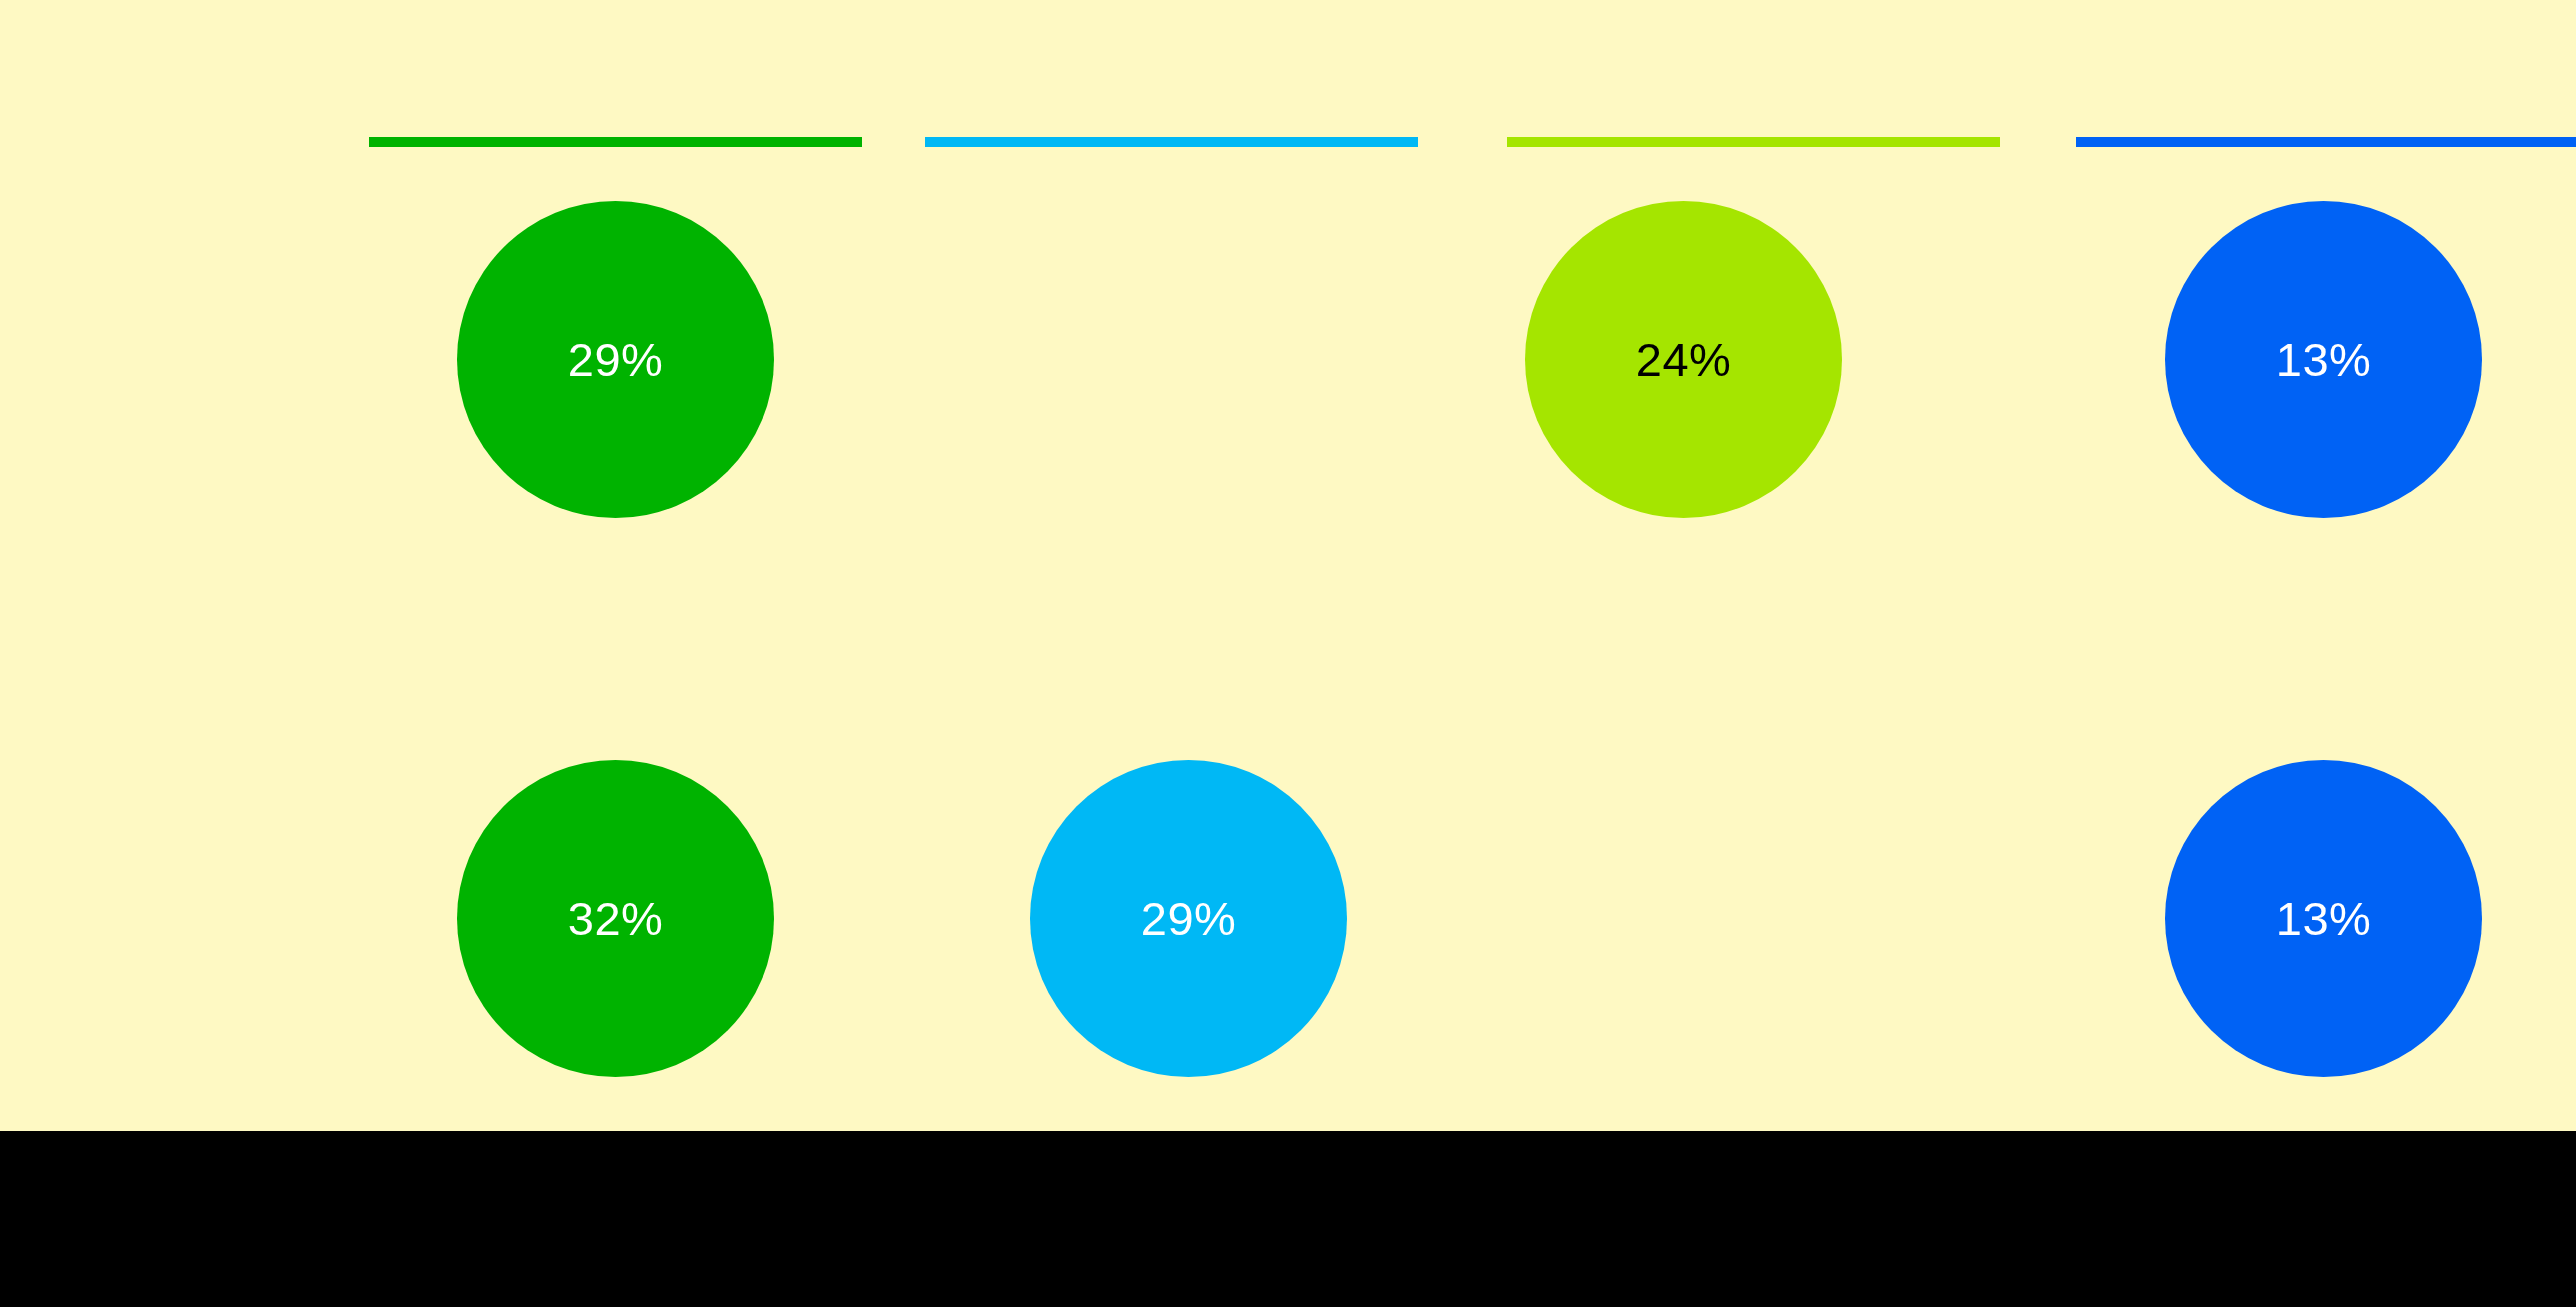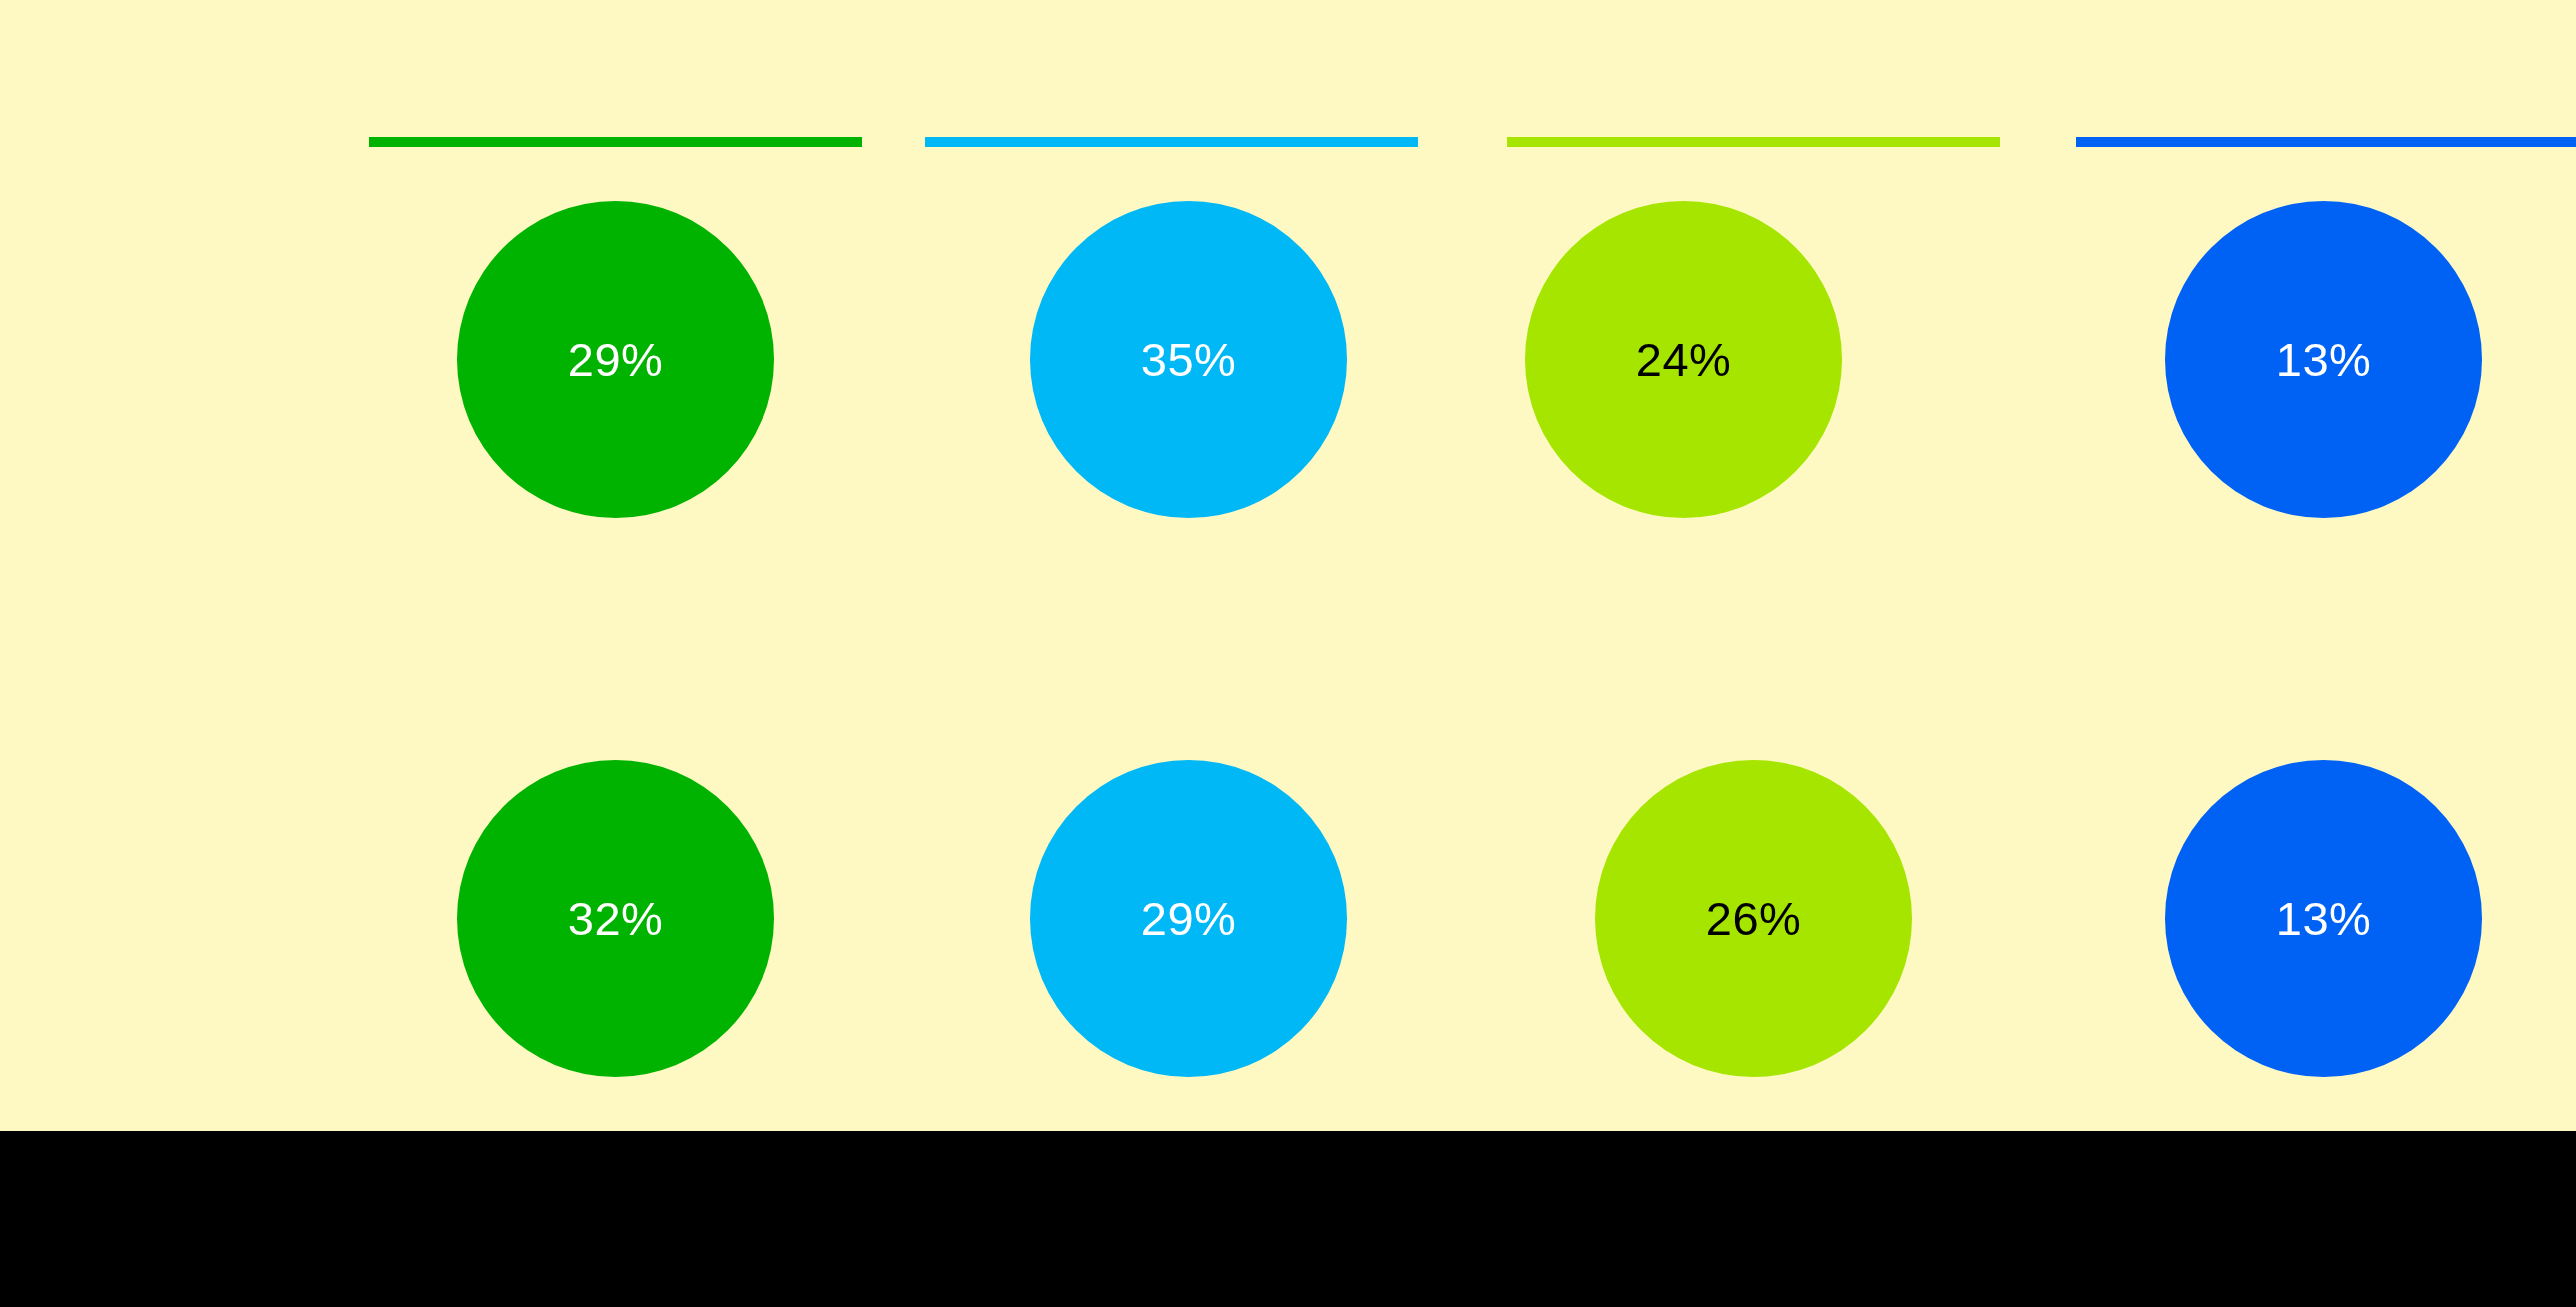--- a/index.html
+++ b/index.html
@@ -59,37 +59,31 @@
   <div class="row-group" id="accent-bar-layer">
       <div class="accent-bar" style="left: 369px; width: 493px; background: rgb(0, 179, 0);"></div>
       <div class="accent-bar" style="left: 925px; width: 493px; background: rgb(0, 184, 245);"></div>
       <div class="accent-bar" style="left: 1507px; width: 493px; background: rgb(165, 229, 0);"></div>
       <div class="accent-bar" style="left: 2076px; width: 500px; background: rgb(0, 98, 245);"></div>
     </div>
   <div class="row-group" id="bubble-layer">
       <div class="bubble" style="width: 317px; height: 317px; left: 457px; top: 201px; background: rgb(0, 179, 0);">
         <span class="bubble-label" style="color: rgb(255, 255, 255);">29%</span>
       </div>
-      <div class="bubble" style="width: 317px; height: 317px; left: 1030px; top: 201px; background: rgb(0, 184, 245);">
-        <span class="bubble-label" style="color: rgb(255, 255, 255);">35%</span>
-      </div>
       <div class="bubble" style="width: 317px; height: 317px; left: 1525px; top: 201px; background: rgb(165, 229, 0);">
         <span class="bubble-label" style="color: rgb(0, 0, 0);">24%</span>
       </div>
       <div class="bubble" style="width: 317px; height: 317px; left: 2165px; top: 201px; background: rgb(0, 98, 245);">
         <span class="bubble-label" style="color: rgb(255, 255, 255);">13%</span>
       </div>
       <div class="bubble" style="width: 317px; height: 317px; left: 457px; top: 760px; background: rgb(0, 179, 0);">
         <span class="bubble-label" style="color: rgb(255, 255, 255);">32%</span>
       </div>
       <div class="bubble" style="width: 317px; height: 317px; left: 1030px; top: 760px; background: rgb(0, 184, 245);">
         <span class="bubble-label" style="color: rgb(255, 255, 255);">29%</span>
       </div>
-      <div class="bubble" style="width: 317px; height: 317px; left: 1595px; top: 760px; background: rgb(165, 229, 0);">
-        <span class="bubble-label" style="color: rgb(0, 0, 0);">26%</span>
-      </div>
       <div class="bubble" style="width: 317px; height: 317px; left: 2165px; top: 760px; background: rgb(0, 98, 245);">
         <span class="bubble-label" style="color: rgb(255, 255, 255);">13%</span>
       </div>
     </div>
 
 </div>
 
 
 </body></html>

